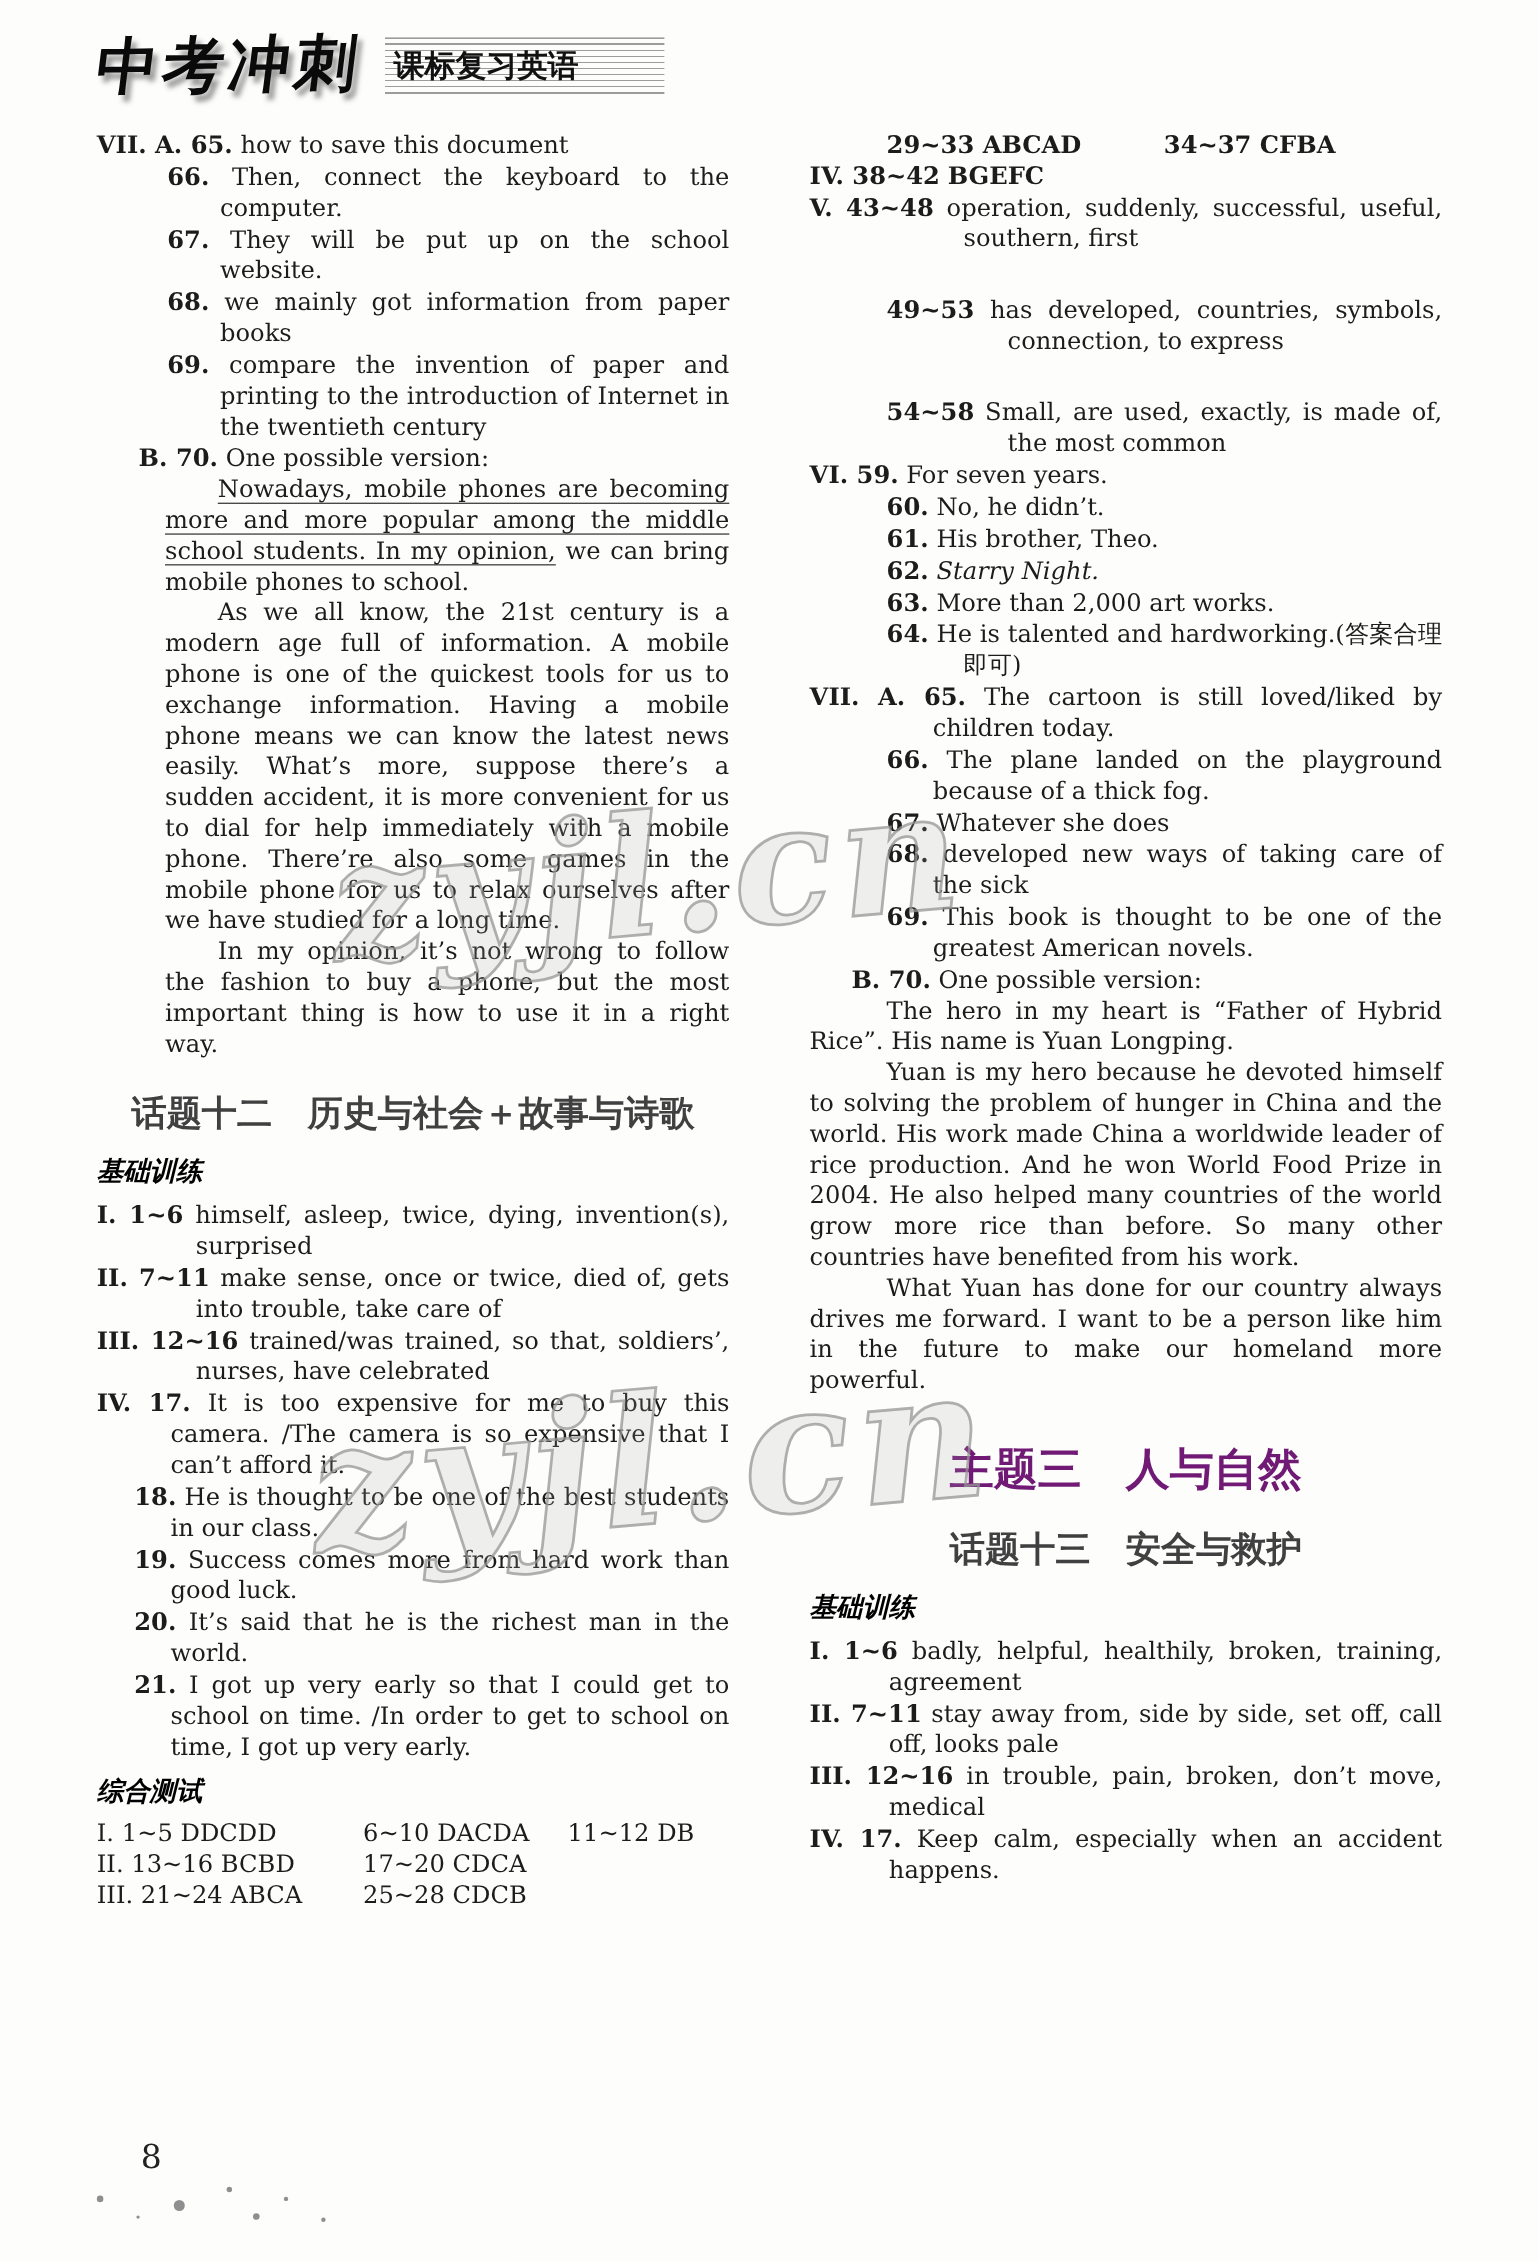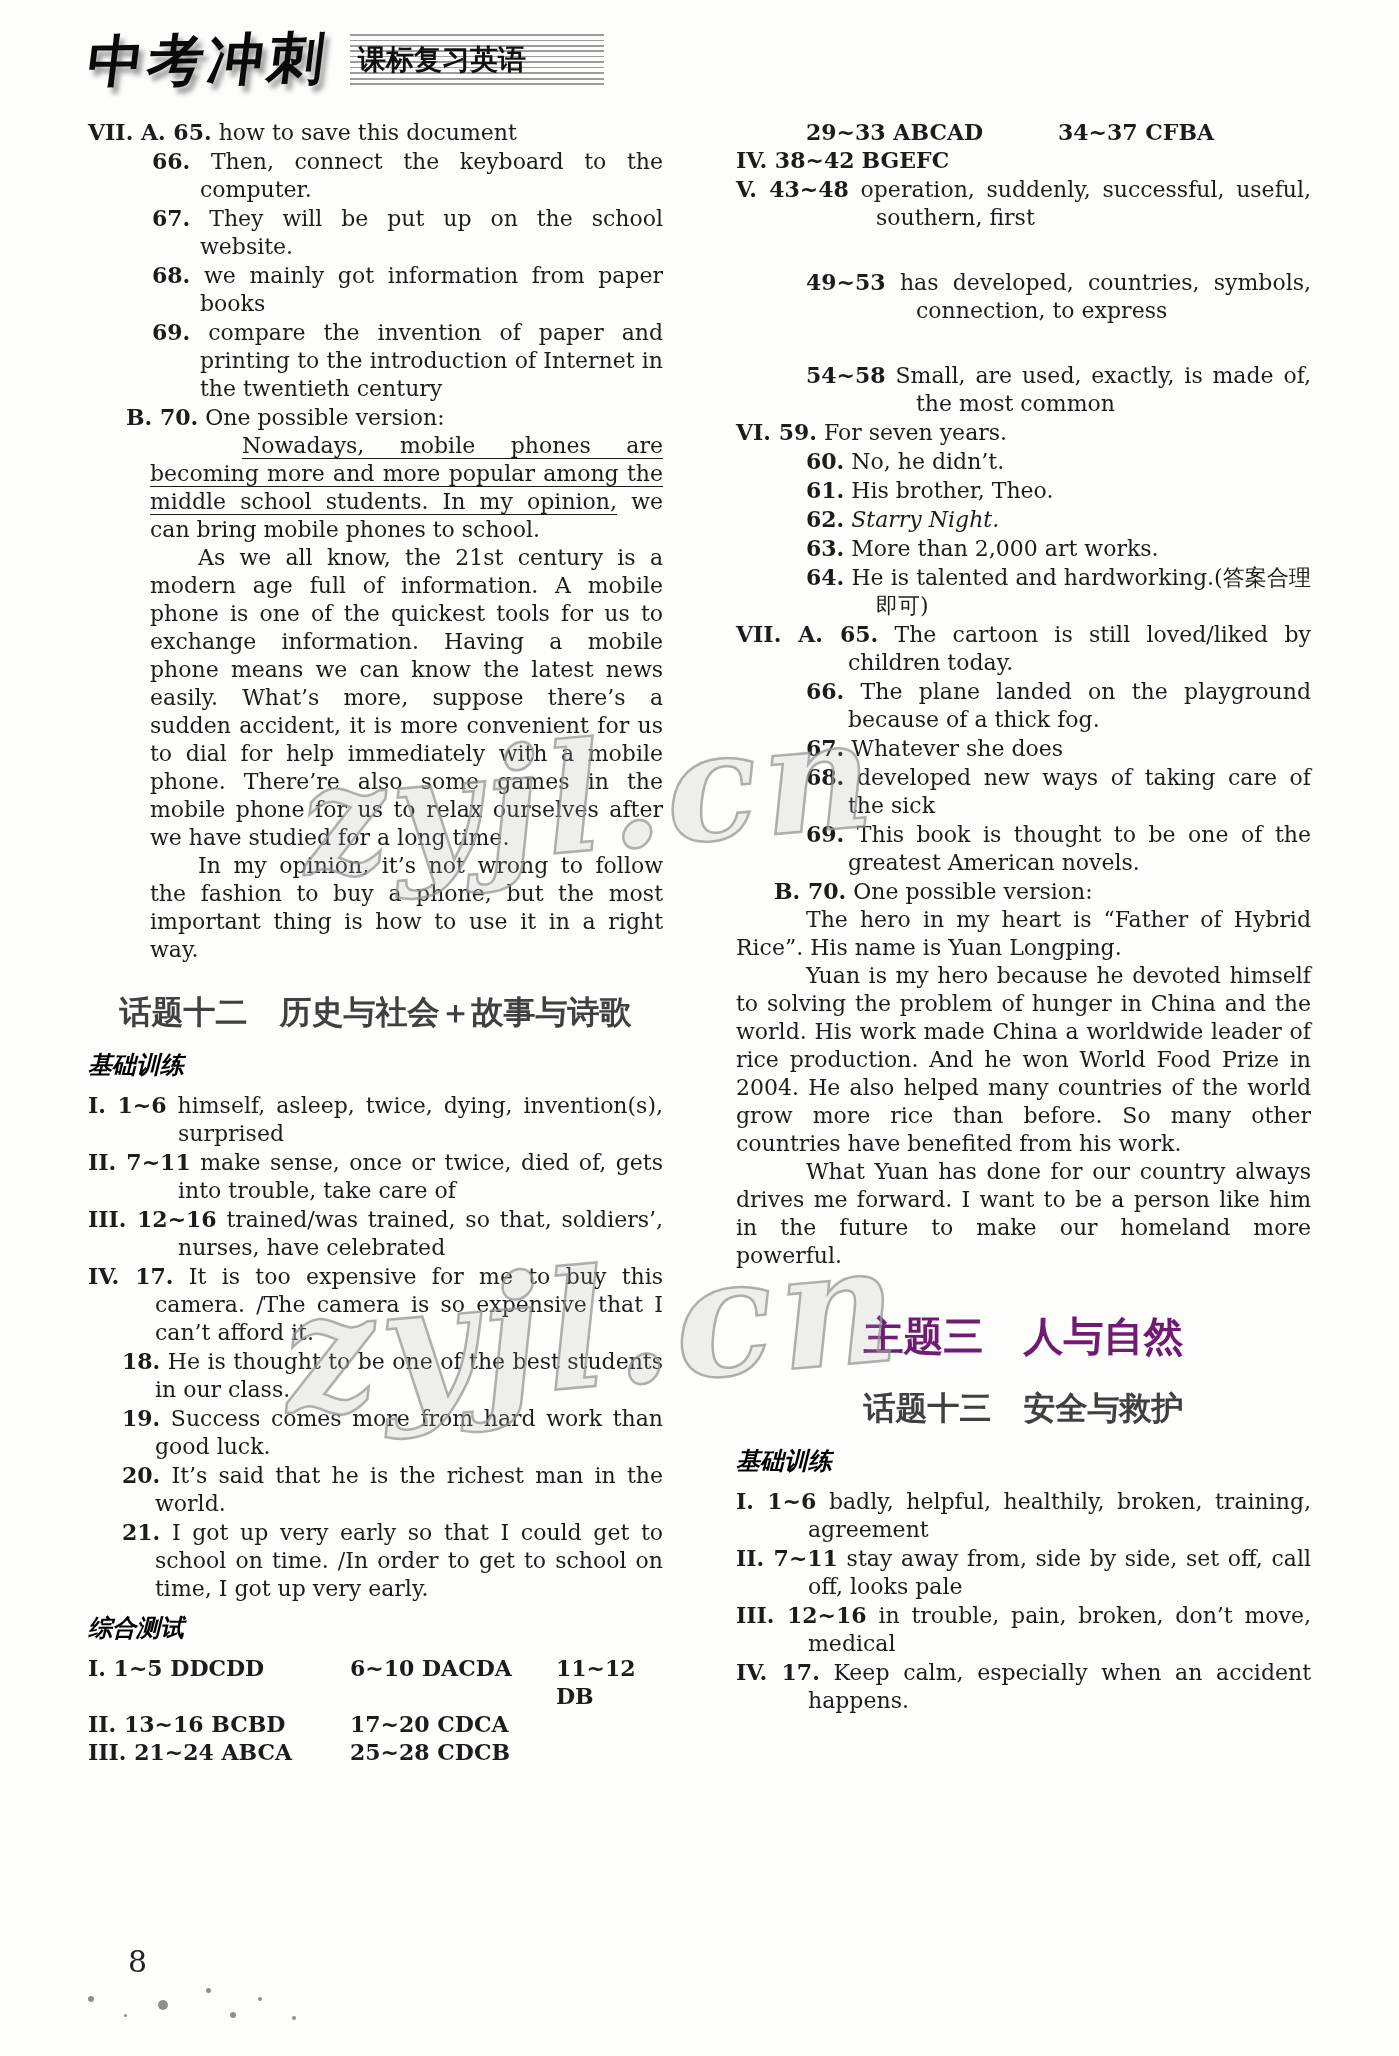--- a/index.html
+++ b/index.html
@@ -54,26 +54,26 @@
   .ent-f  { padding-left: 180px; text-indent: -110px; margin-top: 36px; }
   .ent-g2 { padding-left: 112px; text-indent: -112px; }
   .ent-h2 { padding-left: 112px; text-indent: -42px; }
   .ent-i2 { padding-left: 112px; text-indent: -74px; }
   .ent-h  { padding-left: 72px;  text-indent: -72px; }
 
   
   .essay-l { padding-left: 62px; }
   .essay-l p { text-indent: 48px; text-align: justify; }
   .essay-r p { text-indent: 70px; text-align: justify; }
-  u { text-underline-offset: 5px; text-decoration-thickness: 1.4px; margin-left: 44px; }
+  u { text-underline-offset: 5px; text-decoration-thickness: 1.4px; }
 
   .it { font-style: italic; }
 
   
-  .keyrow { display: flex; font-weight: bold; gap: 20px; }
+  .keyrow { display: flex; font-weight: normal; }
   .keyrow .k1 { width: 242px; flex: 0 0 auto; }
   .keyrow .k2 { width: 186px; flex: 0 0 auto; }
   .keyrow .k3 { flex: 1; }
   .keyrow-r { display: flex; font-weight: bold; padding-left: 70px; }
   .keyrow-r .kr1 { width: 252px; flex: 0 0 auto; }
 
   
   .topic-title {
     font-family: "DejaVu Sans", "Liberation Sans", sans-serif;
     font-weight: 900; font-size: 32px; line-height: 1.25;

